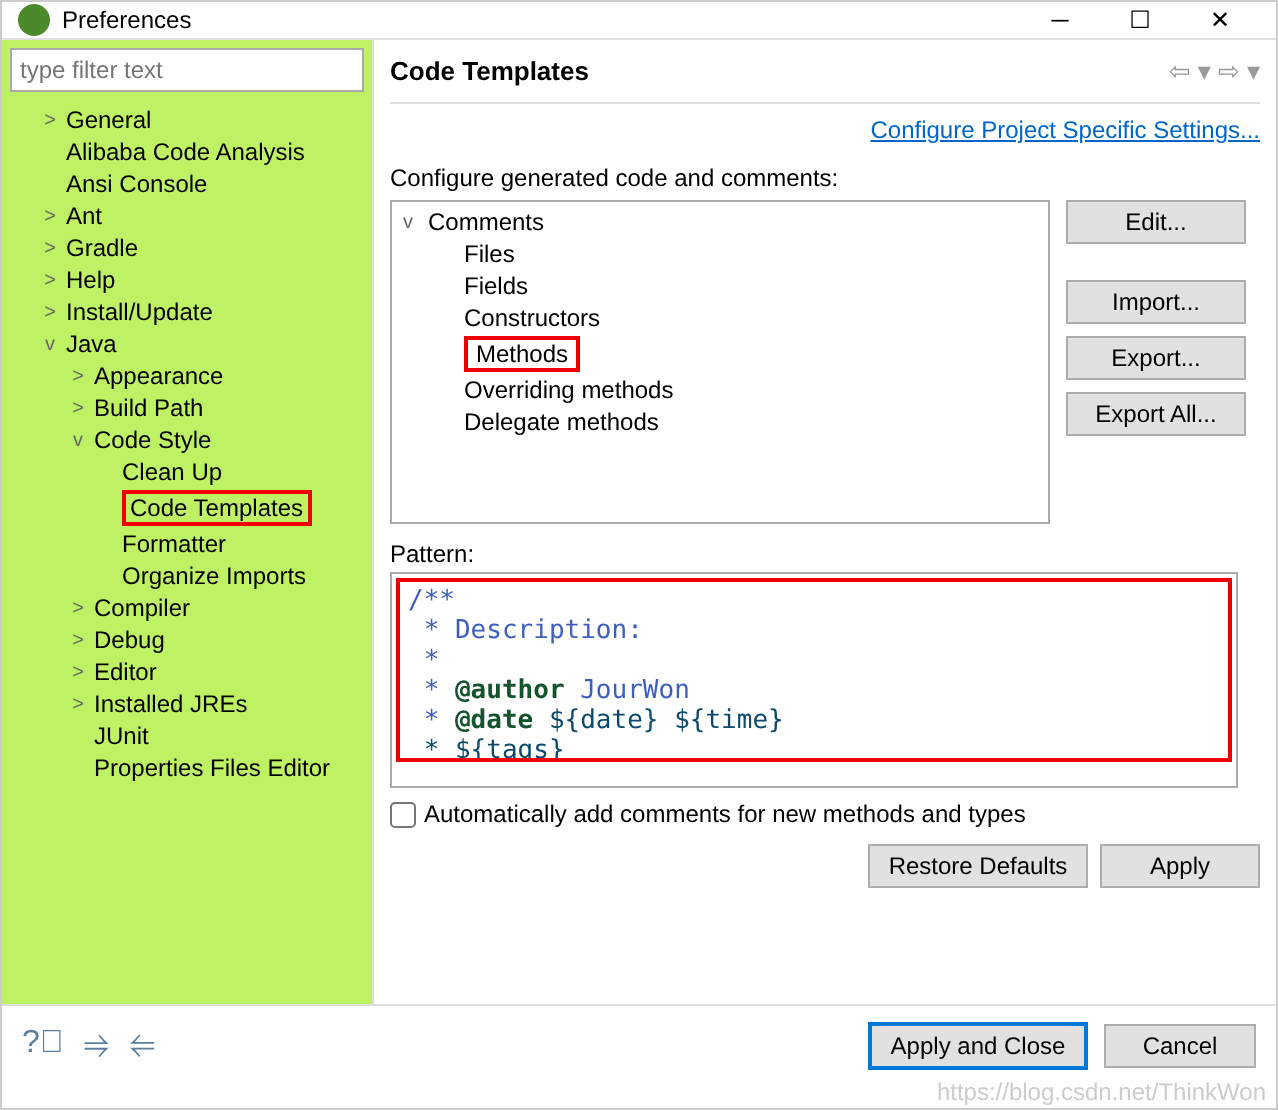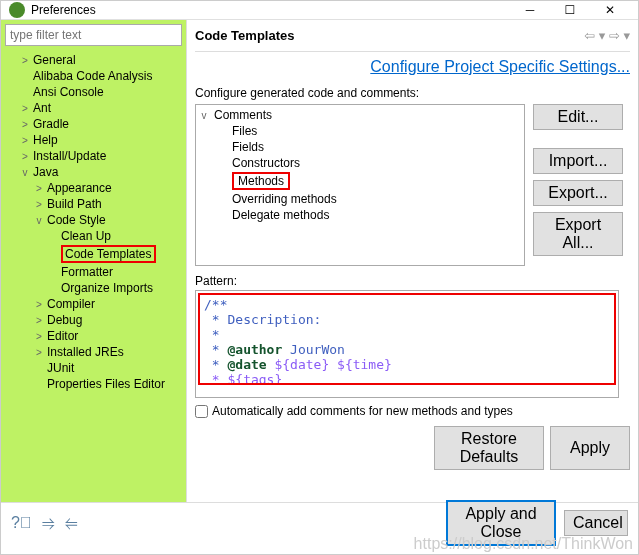--- a/index.html
+++ b/index.html
@@ -17,42 +17,42 @@
 .tree-item .tw { width: 12px; text-align: center; color: #666; font-size: 10px; margin-right: 2px; }
 .tree-item.d1 { padding-left: 14px; }
 .tree-item.d2 { padding-left: 28px; }
 .tree-item.d3 { padding-left: 42px; }
 .hl-red { border: 2px solid #e00; }
 .right { flex: 1; padding: 4px 8px; display: flex; flex-direction: column; }
 .hdr { display: flex; align-items: center; padding: 4px 0 8px; border-bottom: 1px solid #ddd; }
 .hdr h2 { font-size: 13px; font-weight: bold; flex: 1; }
 .navarr { display: flex; gap: 4px; color: #999; font-size: 13px; }
 .link-row { text-align: right; padding: 6px 0; }
-.link-row a { color: #0066cc; font-size: 16px; text-decoration: underline; }
+.link-row a { color: #0066cc; font-size: 12px; text-decoration: underline; }
 .desc { margin: 4px 0; }
 .content-row { display: flex; gap: 8px; }
 .codetree-wrap { border: 1px solid #aaa; width: 330px; height: 162px; overflow-y: scroll; background: #fff; padding: 2px; }
 .ct-item { padding: 1px 0; display: flex; align-items: center; }
 .ct-item .tw { width: 12px; text-align: center; color: #666; font-size: 10px; margin-right: 4px; }
 .ct-item.d1 { padding-left: 18px; text-align: right; }
 .btns-col { display: flex; flex-direction: column; gap: 6px; width: 90px; }
-.btn { border: 1px solid #adadad; background: #e1e1e1; padding: 3px 8px; text-align: center; font-size: 16px; cursor: pointer; }
+.btn { border: 1px solid #adadad; background: #e1e1e1; padding: 3px 8px; text-align: center; font-size: 12px; cursor: pointer; }
 .pattern-lbl { margin-top: 8px; }
 .pattern-box { border: 1px solid #aaa; width: 424px; height: 108px; margin-top: 2px; position: relative; background: #fff; overflow: hidden; }
 .pattern-inner { border: 2px solid #e00; margin: 2px; height: 92px; padding: 2px 4px; font-family: Consolas, monospace; font-size: 13px; white-space: pre; overflow: hidden; }
 .c-comm { color: #3f5fbf; }
 .c-tag { color: #14532d; font-weight: bold; }
-.c-var { color: #8b5cf6; }
+.c-var { color: #0c4a6e; }
 .checkbox-row { display: flex; align-items: center; gap: 4px; margin-top: 6px; }
 .action-row { display: flex; justify-content: flex-end; gap: 6px; margin-top: 8px; }
 .footer { height: 40px; border-top: 1px solid #ddd; display: flex; align-items: center; padding: 0 10px; gap: 8px; }
 .footer .ficons { display: flex; gap: 10px; color: #5a7fa0; font-size: 16px; }
 .footer .spacer { flex: 1; }
 .btn-primary { border: 2px solid #0078d7; }
-.watermark { position: absolute; right: 6px; bottom: 2px; color: #ccc; font-size: 16px; pointer-events: none; }
+.watermark { position: absolute; right: 6px; bottom: 2px; color: #ccc; font-size: 12px; pointer-events: none; }
 </style>
 </head>
 <body>
 
 <div class="titlebar">
   <div class="icon"></div>
   <div class="title">Preferences</div>
   <div class="winbtns">
     <div class="winbtn">─</div>
     <div class="winbtn">☐</div>
@@ -217,16 +217,16 @@
 </div>
 
 <div class="footer">
   <div class="ficons">
     <span>?⃝</span>
     <span>⥤</span>
     <span>⥢</span>
   </div>
   <div class="spacer"></div>
   <button class="btn btn-primary" style="width:110px">Apply and Close</button>
-  <button class="btn" style="width:64px">Cancel</button>
+  <button class="btn" style="width:76px">Cancel</button>
 </div>
 
 <div class="watermark">https://blog.csdn.net/ThinkWon</div>
 
 </body></html>

